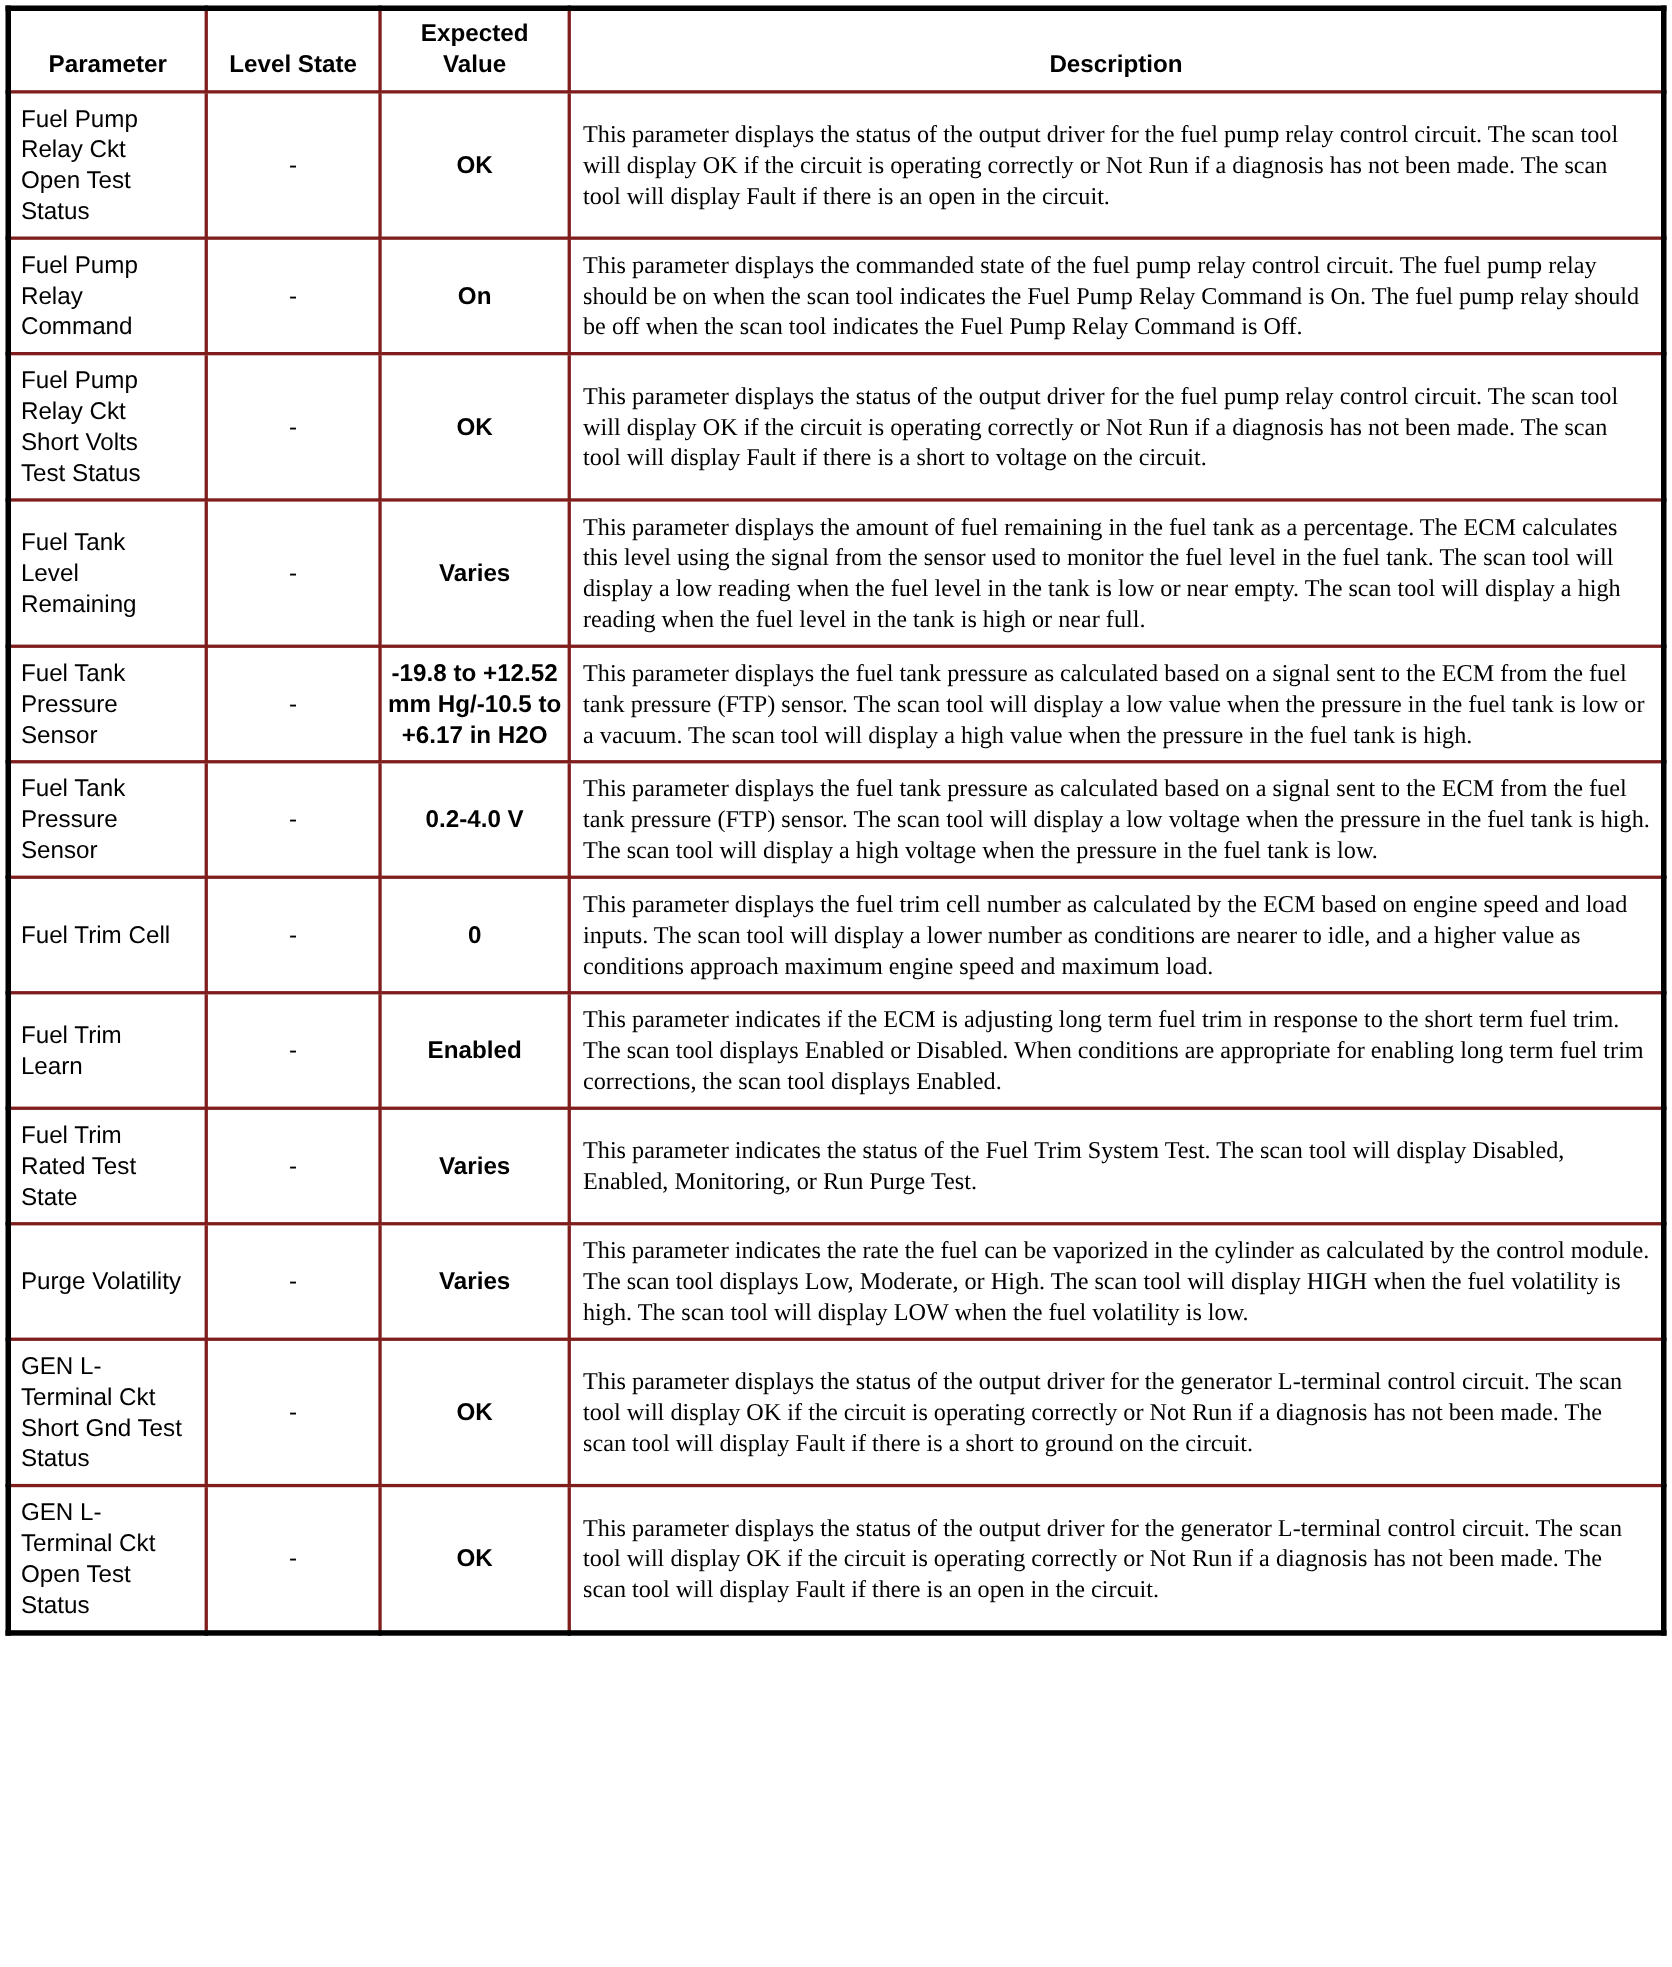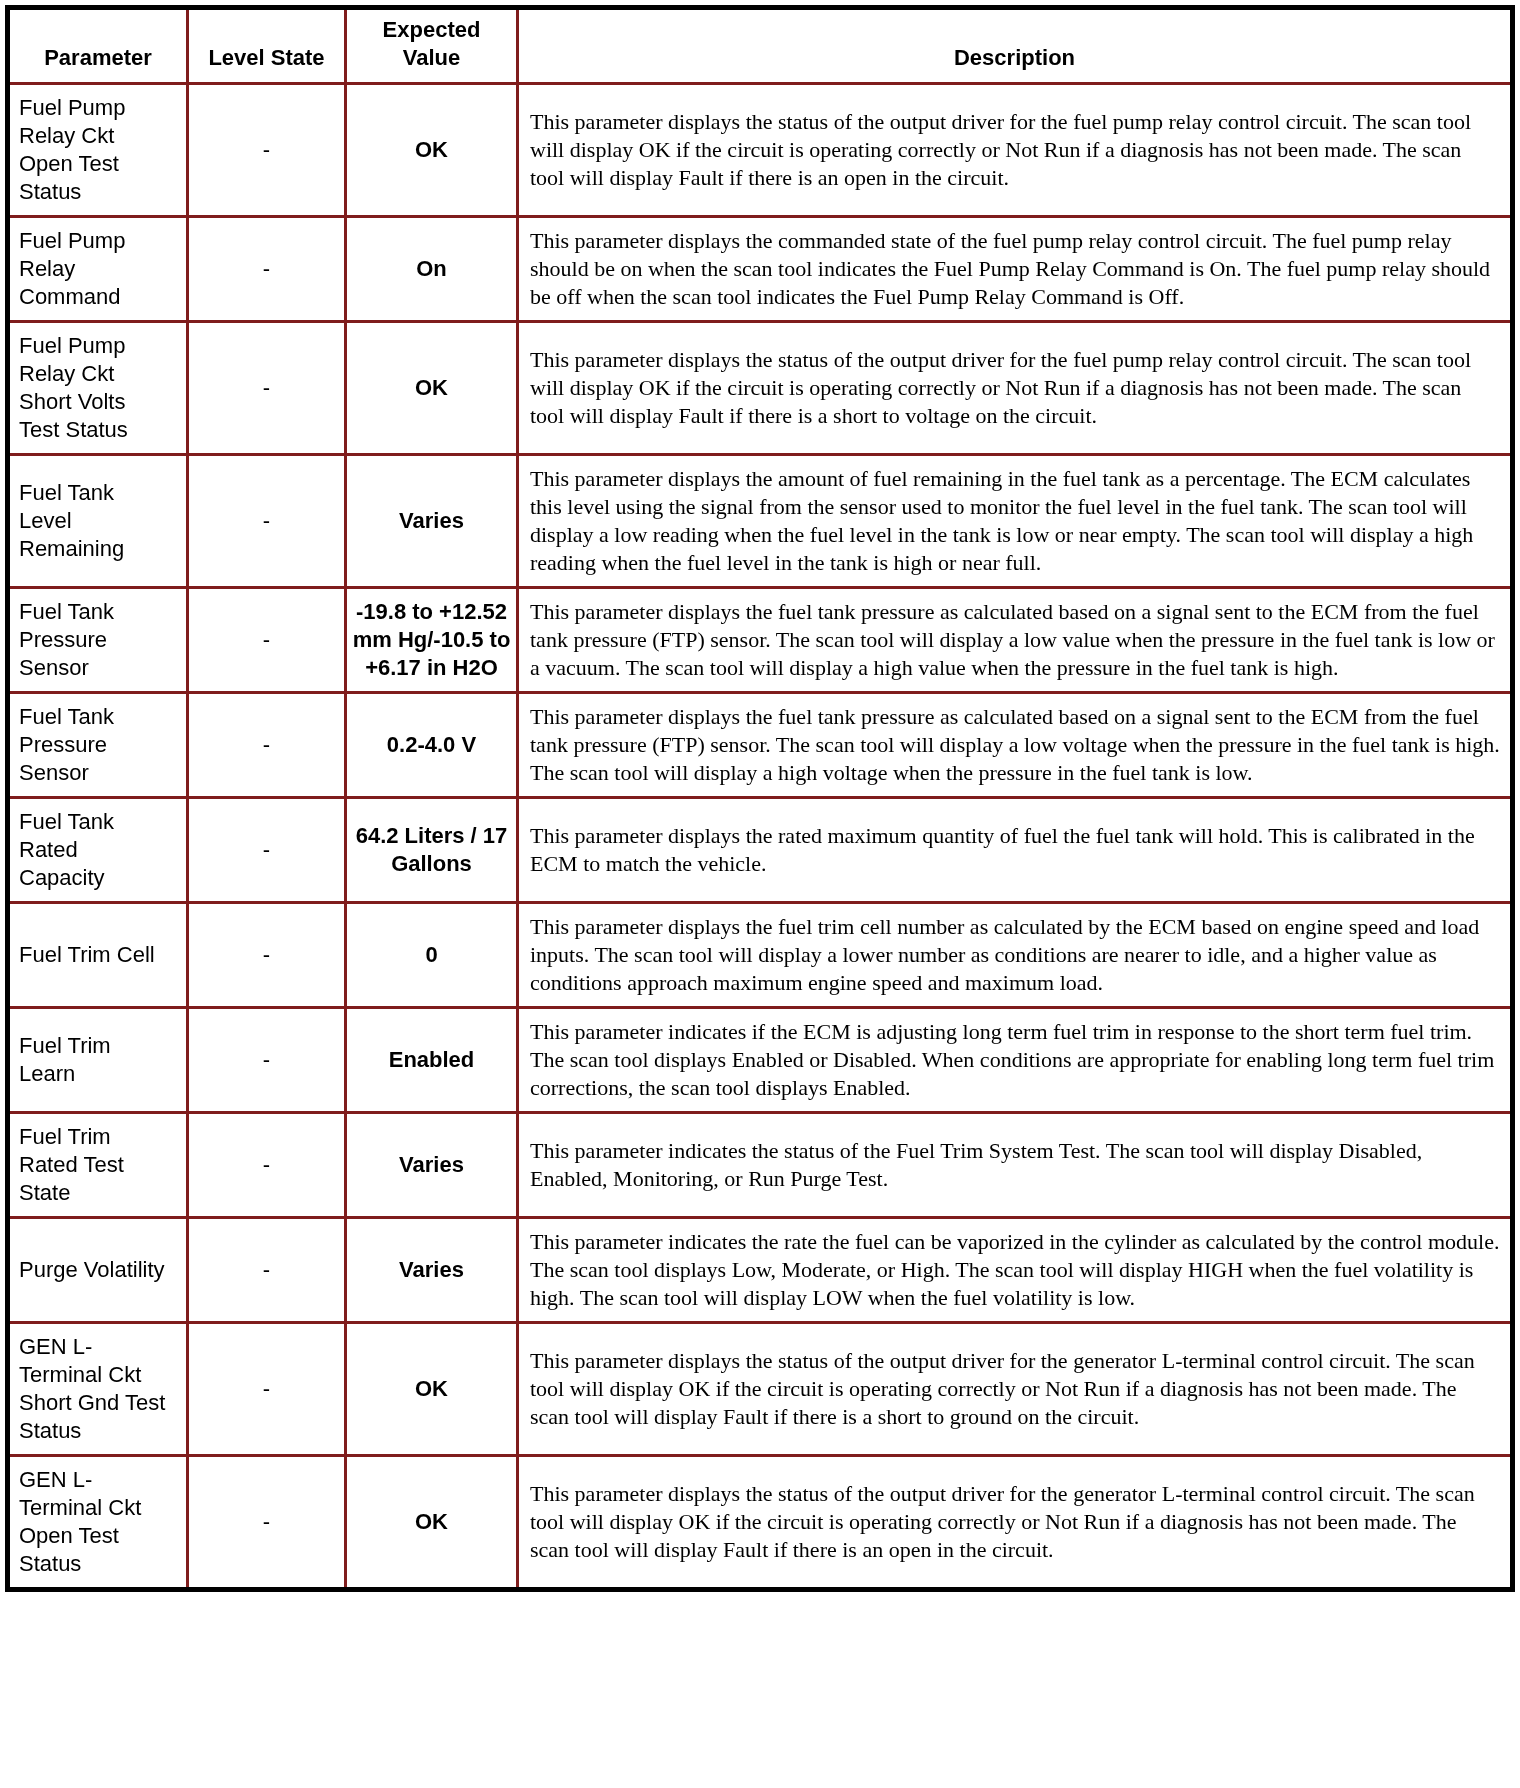--- a/index.html
+++ b/index.html
@@ -116,26 +116,20 @@
     <td class="cell-expected">-19.8 to +12.52 mm Hg/-10.5 to +6.17 in H2O</td>
     <td class="cell-desc">This parameter displays the fuel tank pressure as calculated based on a signal sent to the ECM from the fuel tank pressure (FTP) sensor. The scan tool will display a low value when the pressure in the fuel tank is low or a vacuum. The scan tool will display a high value when the pressure in the fuel tank is high.</td>
   </tr>
         <tr>
     <td class="cell-parameter">Fuel Tank Pressure Sensor</td>
     <td class="cell-state">-</td>
     <td class="cell-expected">0.2-4.0 V</td>
     <td class="cell-desc">This parameter displays the fuel tank pressure as calculated based on a signal sent to the ECM from the fuel tank pressure (FTP) sensor. The scan tool will display a low voltage when the pressure in the fuel tank is high. The scan tool will display a high voltage when the pressure in the fuel tank is low.</td>
   </tr>
         <tr>
-    <td class="cell-parameter">Fuel Tank Rated Capacity</td>
-    <td class="cell-state">-</td>
-    <td class="cell-expected">64.2 Liters / 17 Gallons</td>
-    <td class="cell-desc">This parameter displays the rated maximum quantity of fuel the fuel tank will hold. This is calibrated in the ECM to match the vehicle.</td>
-  </tr>
-        <tr>
     <td class="cell-parameter">Fuel Trim Cell</td>
     <td class="cell-state">-</td>
     <td class="cell-expected">0</td>
     <td class="cell-desc">This parameter displays the fuel trim cell number as calculated by the ECM based on engine speed and load inputs. The scan tool will display a lower number as conditions are nearer to idle, and a higher value as conditions approach maximum engine speed and maximum load.</td>
   </tr>
         <tr>
     <td class="cell-parameter">Fuel Trim Learn</td>
     <td class="cell-state">-</td>
     <td class="cell-expected">Enabled</td>
     <td class="cell-desc">This parameter indicates if the ECM is adjusting long term fuel trim in response to the short term fuel trim. The scan tool displays Enabled or Disabled. When conditions are appropriate for enabling long term fuel trim corrections, the scan tool displays Enabled.</td>

